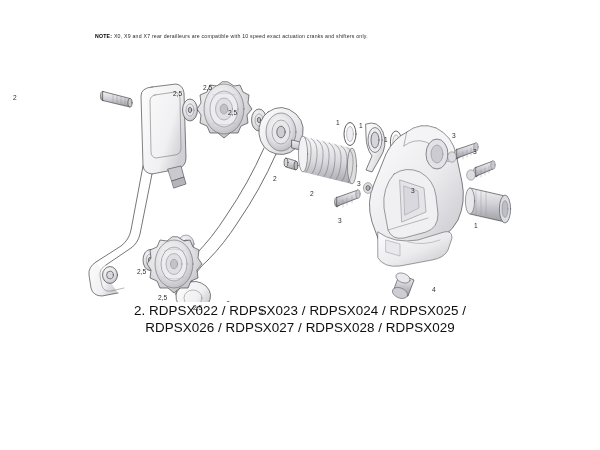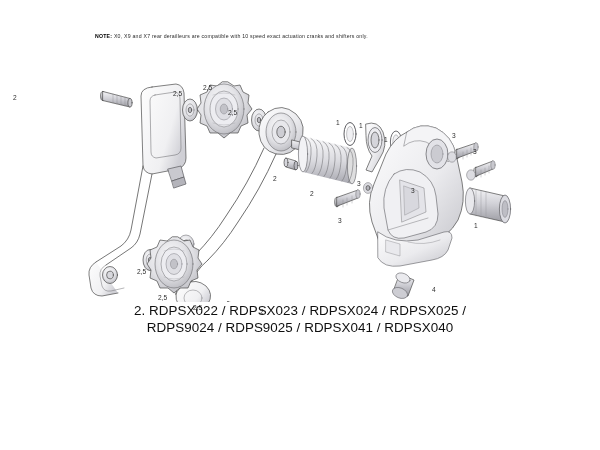--- a/index.html
+++ b/index.html
@@ -307,14 +307,14 @@
     <span class="callout" style="left:432px; top:224px;">4</span>
     <span class="callout" style="left:137px; top:206px;">2,5</span>
     <span class="callout" style="left:158px; top:232px;">2,5</span>
     <span class="callout" style="left:193px; top:242px;">2,5</span>
     <span class="callout" style="left:260px; top:246px;">2</span>
   </div>
 </div>
 
 <div class="partlist">
   <span class="partlist-line">2. RDPSX022 / RDPSX023 / RDPSX024 / RDPSX025 /</span>
-  <span class="partlist-line">RDPS9024 / RDPS9025 / RDPSX041 / RDPSX040</span>
+  <span class="partlist-line">RDPSX026 / RDPSX027 / RDPSX028 / RDPSX029</span>
 </div>
 
 </body></html>

